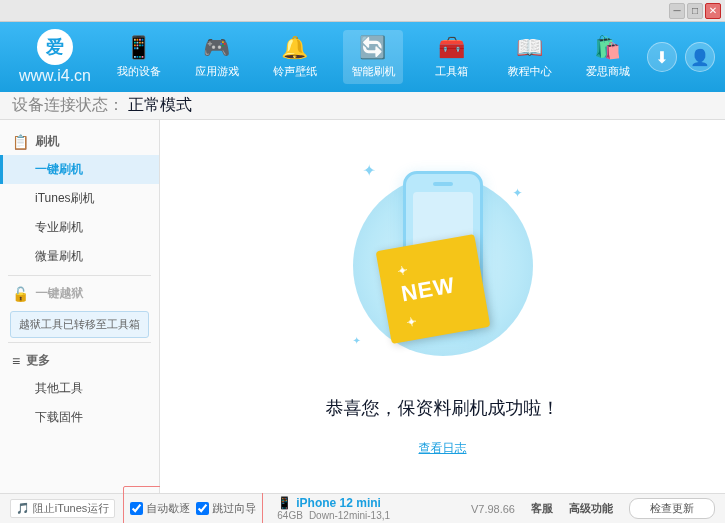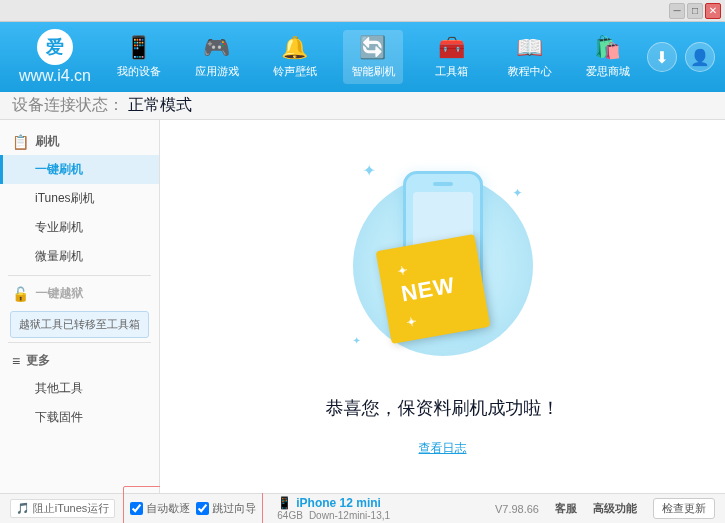--- a/index.html
+++ b/index.html
@@ -229,22 +229,22 @@
     }
     .bottom-left { display: flex; align-items: center; gap: 8px; flex: 1; }
     .checkbox-item { display: flex; align-items: center; gap: 3px; cursor: pointer; }
     .checkbox-item input { cursor: pointer; }
     .device-name { color: #1a9fe0; font-weight: bold; font-size: 12px; }
 
     .bottom-right { display: flex; align-items: center; gap: 16px; }
     .version-info { color: #888; }
     .bottom-link { color: #555; cursor: pointer; font-weight: bold; }
     .update-btn {
-      background: white; border: 1px solid #ccc; border-radius: 3px;
-      padding: 2px 8px; font-size: 11px; color: #555; cursor: pointer;
+      background: white; border: 1px solid #ccc; border-radius: 9px;
+      padding: 2px 20px; font-size: 11px; color: #555; cursor: pointer;
     }
   </style>
 </head>
 <body>
 
 <div class="title-bar">
   <div class="title-bar-btn">─</div>
   <div class="title-bar-btn">□</div>
   <div class="title-bar-btn close">✕</div>
 </div>

